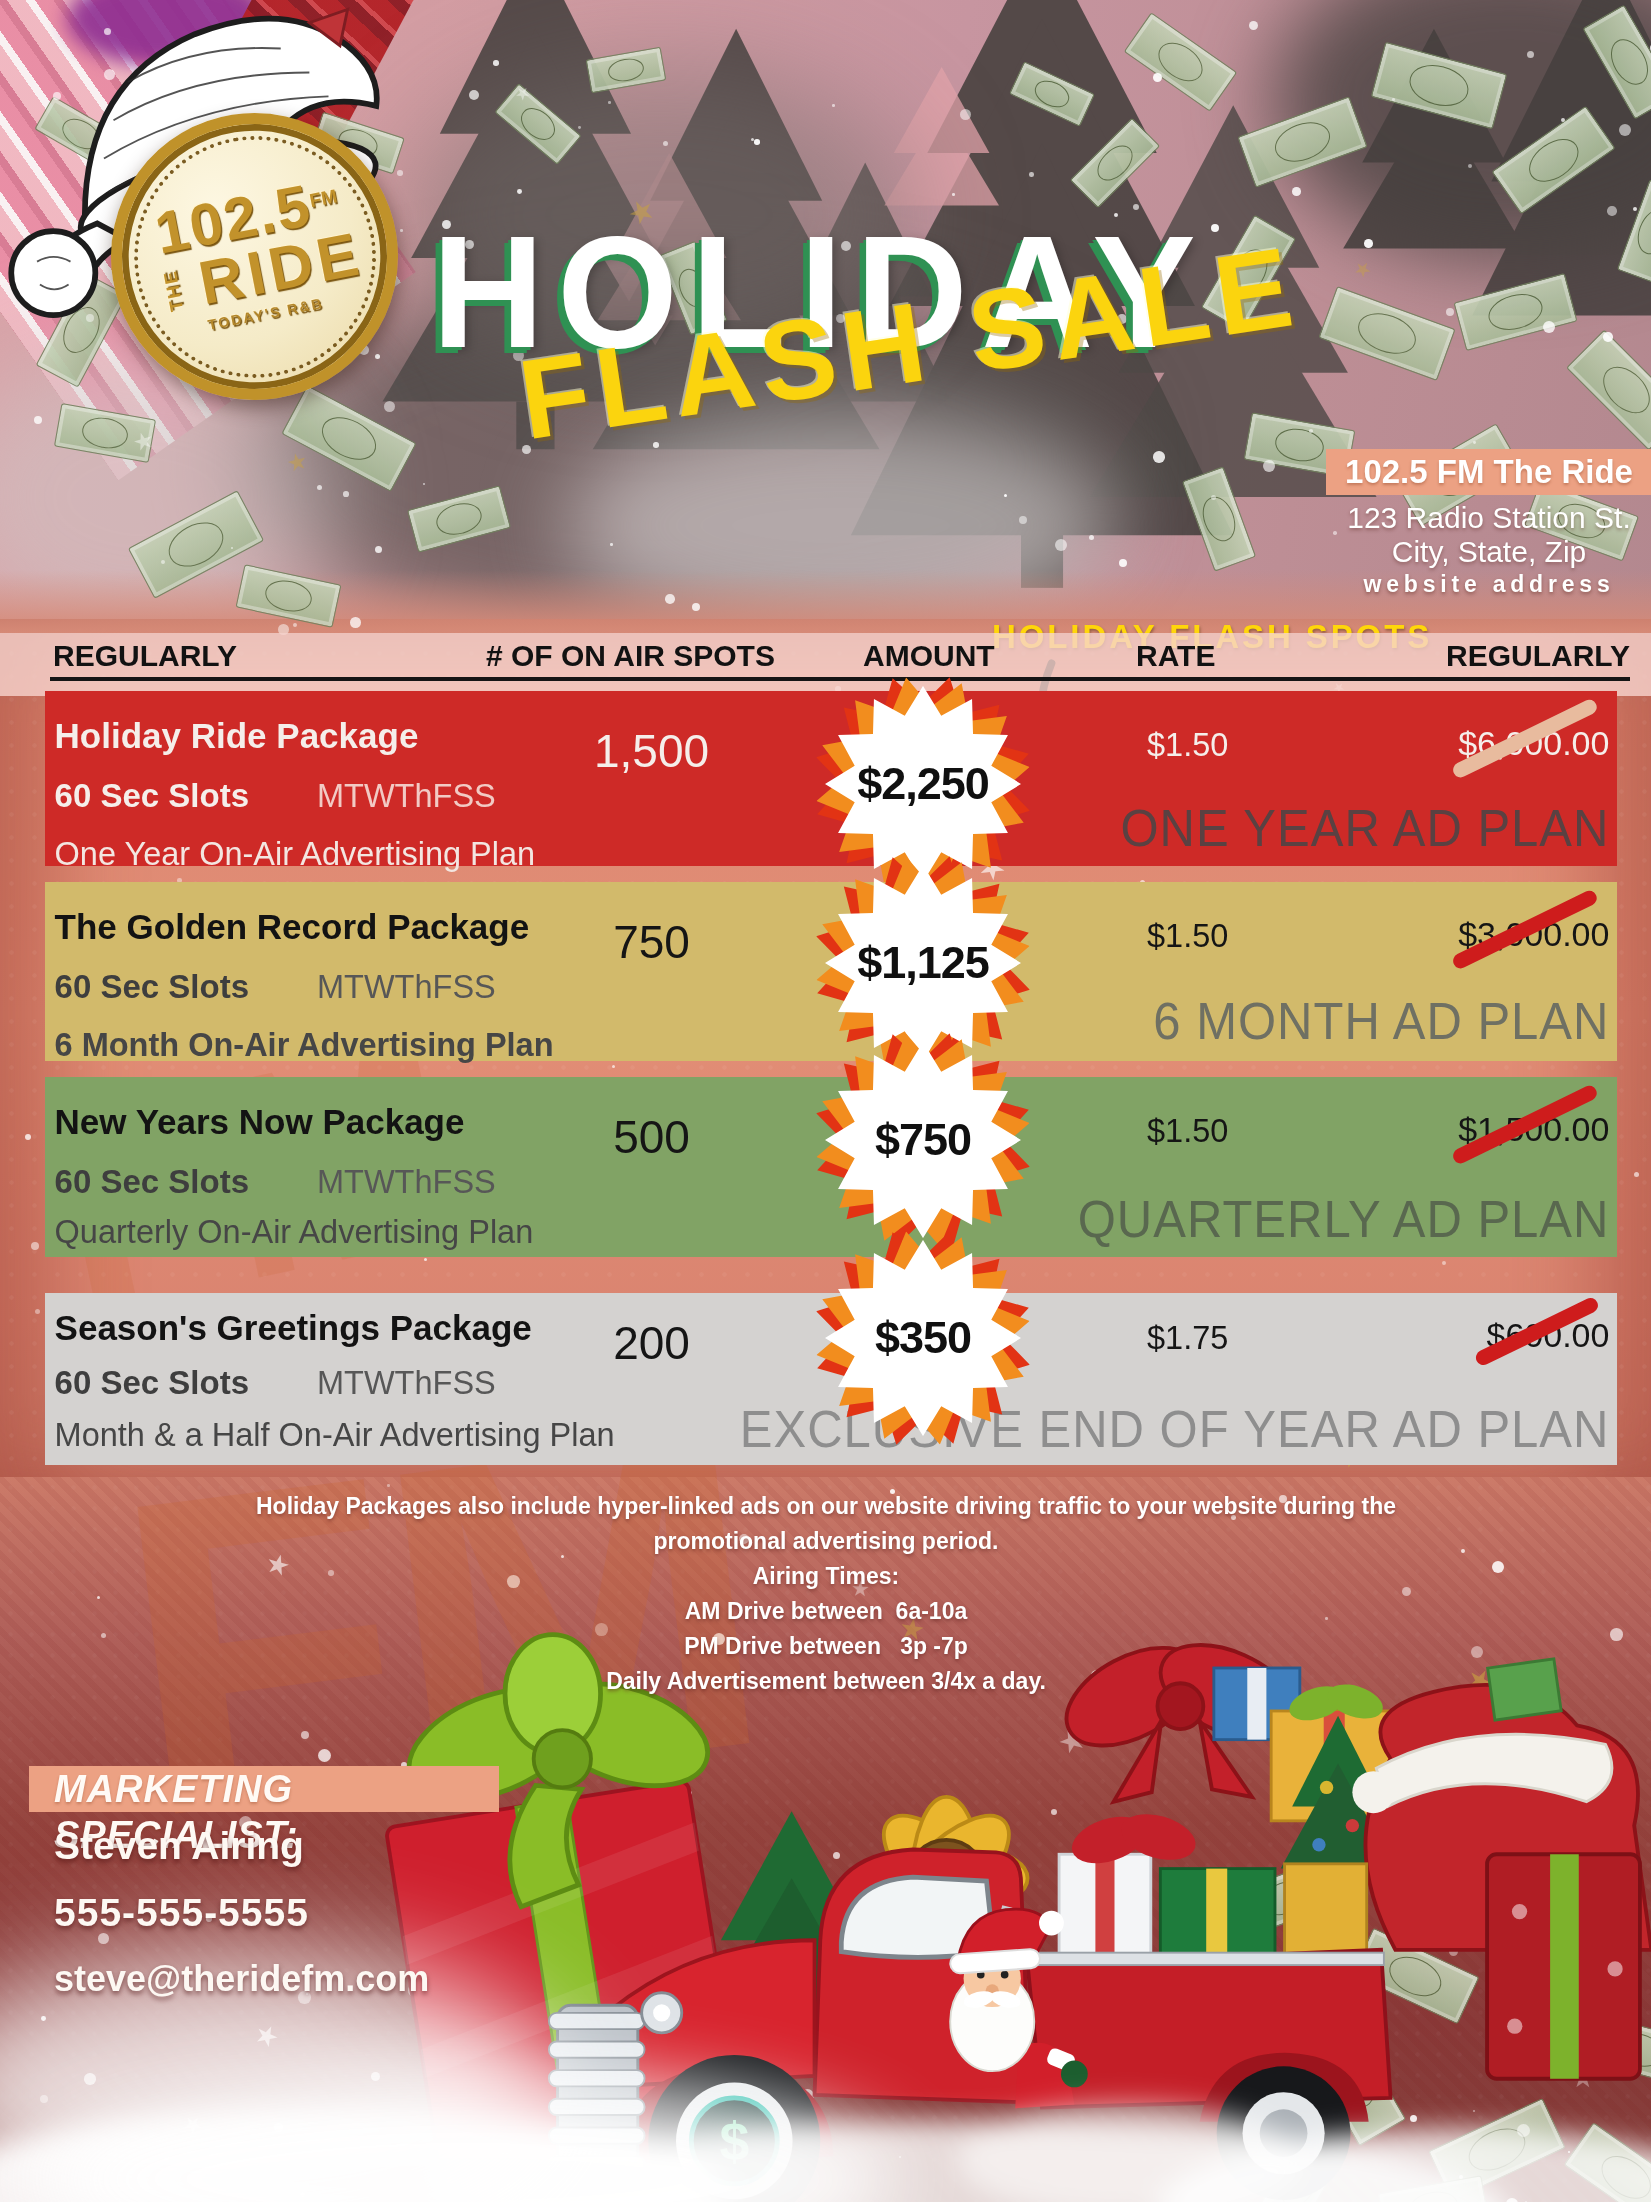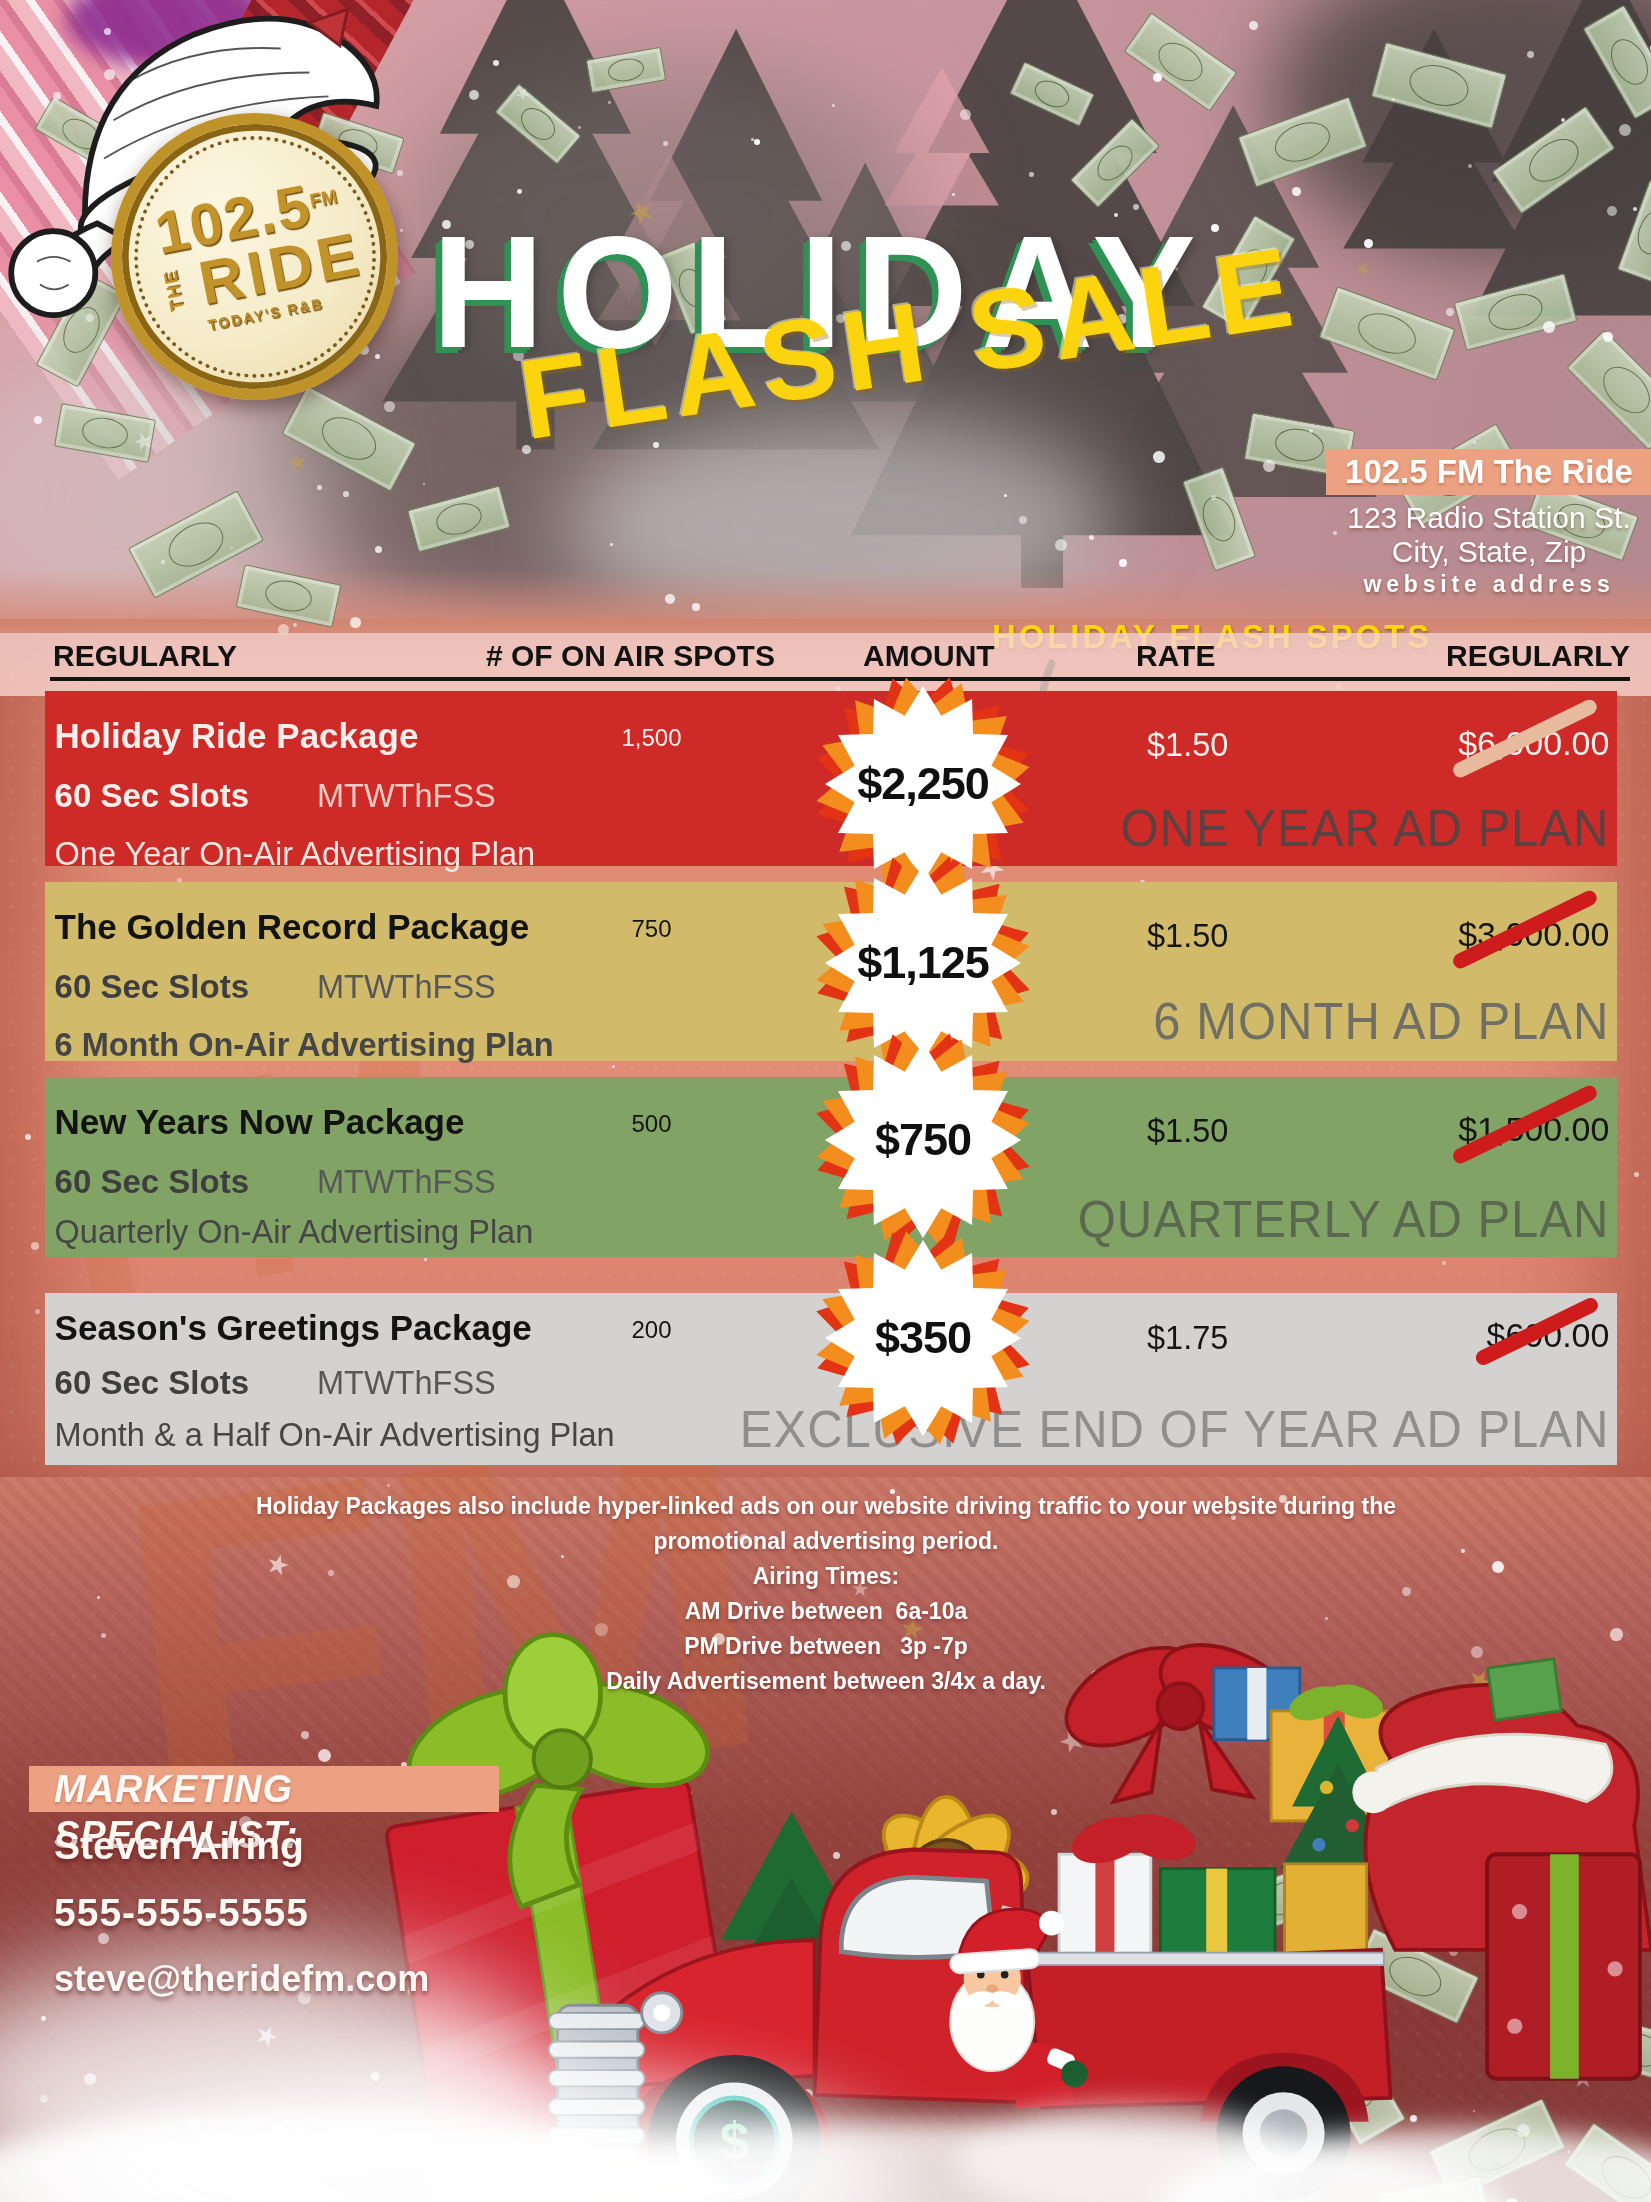--- a/index.html
+++ b/index.html
@@ -90,21 +90,21 @@
   .thead{position:absolute;top:639px;font-size:30px;font-weight:bold;color:#121212;letter-spacing:0;}
   .header-rule{position:absolute;left:50px;top:677px;width:1580px;height:3.8px;background:#151515;}
 
   .row{position:absolute;left:45px;width:1572px;}
   .rowbg{position:absolute;inset:0;}
   .row > div{z-index:1;}
   .pname{position:absolute;left:9.6px;font-size:35px;font-weight:bold;}
   .pslots{position:absolute;left:9.6px;font-size:33px;font-weight:bold;}
   .pdays{position:absolute;left:272px;font-size:32.5px;}
   .pdesc{position:absolute;left:9.6px;font-size:32.5px;}
-  .pspots{position:absolute;left:535px;width:143px;text-align:center;font-size:24px;}
+  .pspots{position:absolute;left:535px;width:143px;text-align:center;font-size:46px;}
   .prate{position:absolute;left:1102px;font-size:32.5px;}
   .pregular{position:absolute;right:7.6px;font-size:34px;}
   .strike{position:absolute;right:13.4px;width:158px;height:15.3px;border-radius:7.6px;transform:rotate(-26deg);}
   .plan{position:absolute;right:7.6px;font-size:49px;letter-spacing:1px;transform:scaleY(1.05);transform-origin:bottom right;}
 
   .row.light .pname,.row.light .pslots,.row.light .pspots,.row.light .prate,.row.light .pregular{color:#f5eeea;}
   .row.light .pdays{color:rgba(248,230,224,.85);}
   .row.light .pdesc{color:#f3e6e1;}
   .row.dark .pname{color:#131313;}
   .row.dark .pslots{color:#3e3e3e;}

